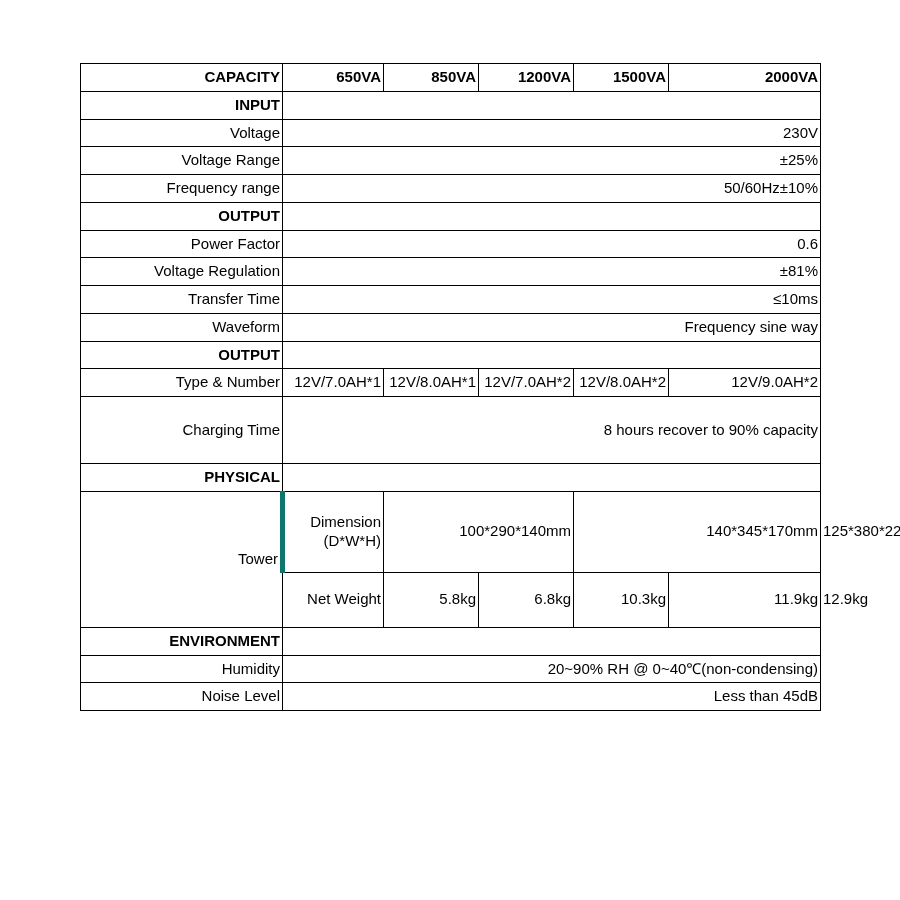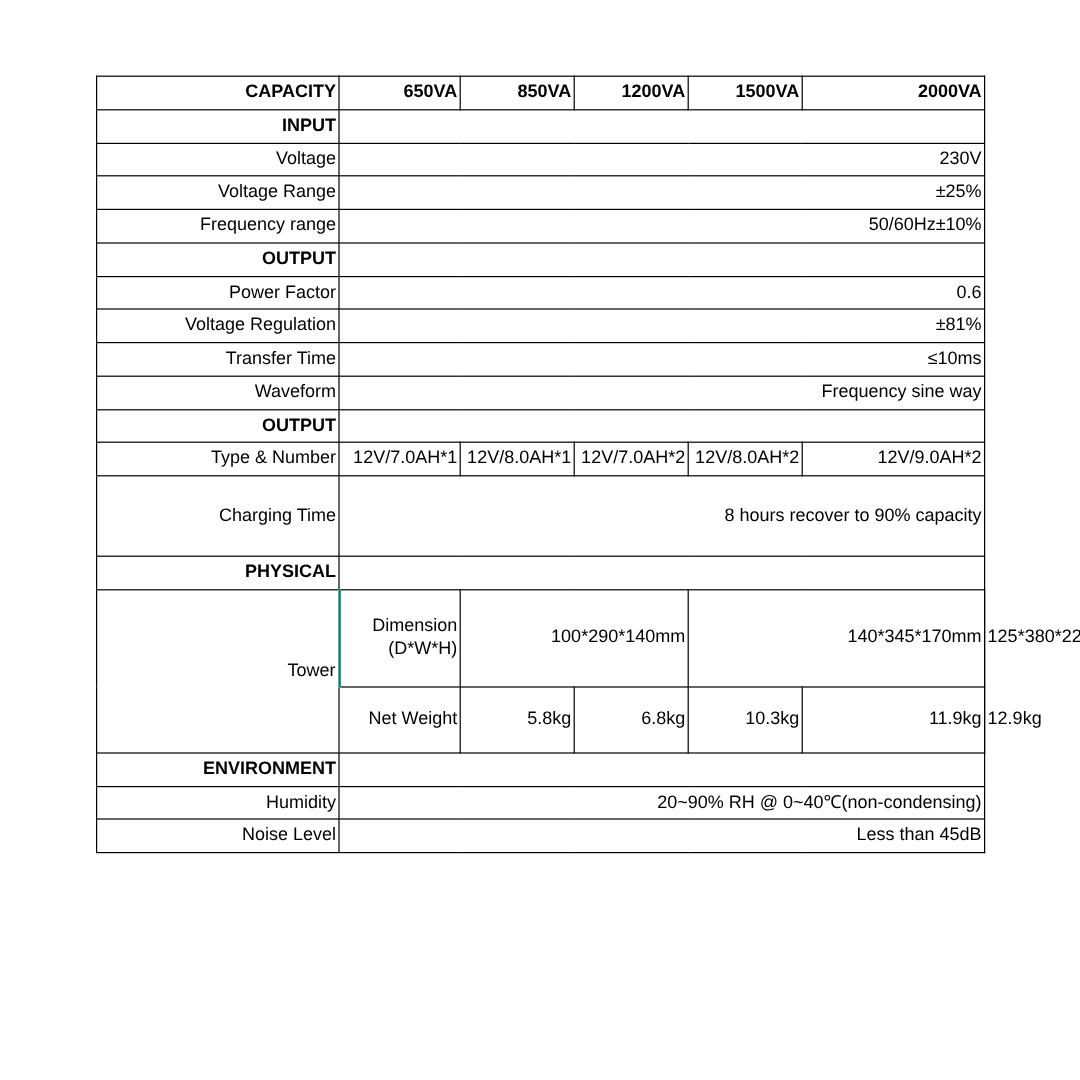--- a/index.html
+++ b/index.html
@@ -164,21 +164,21 @@
         <td class="rowlabel taller">Charging Time</td>
         <td class="val taller" colspan="5">8 hours recover to 90% capacity</td>
       </tr>
 
       <tr>
         <td class="sect">PHYSICAL</td>
         <td class="blank" colspan="5"></td>
       </tr>
       <tr>
         <td class="towercell" rowspan="2" style="width:70px;">Tower</td>
-        <td class="dimlabel" style="border-left:2px solid #0f766e;">
+        <td class="dimlabel" style="border-left:5px solid #0f766e;">
           <span>Dimension</span><br>
           <span>(D*W*H)</span>
         </td>
         <td class="dimcell" colspan="2" style="height:72px;">100*290*140mm</td>
         <td class="dimcell" colspan="2" style="height:72px;">140*345*170mm</td>
         <td class="dimcell" style="height:72px;">125*380*225mm</td>
       </tr>
       <tr>
         <td class="rowlabel tall">Net Weight</td>
         <td class="val tall">5.8kg</td>

